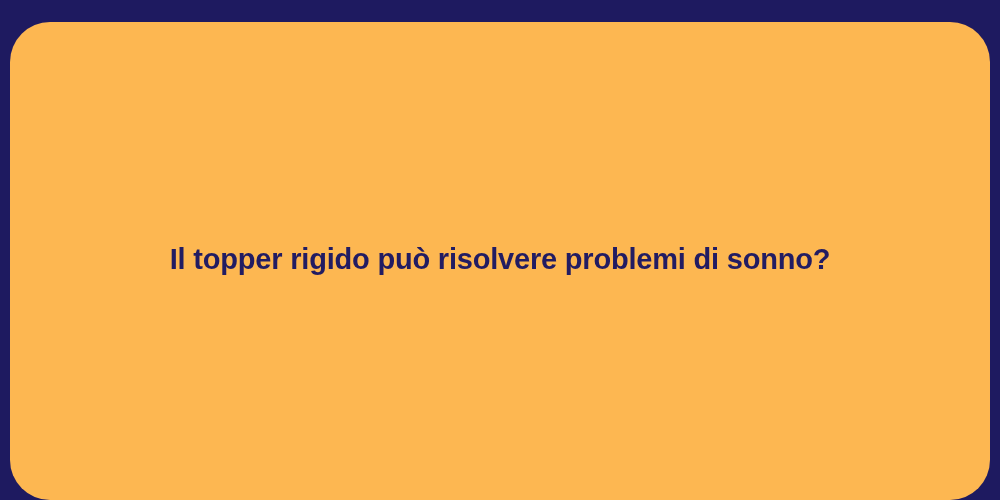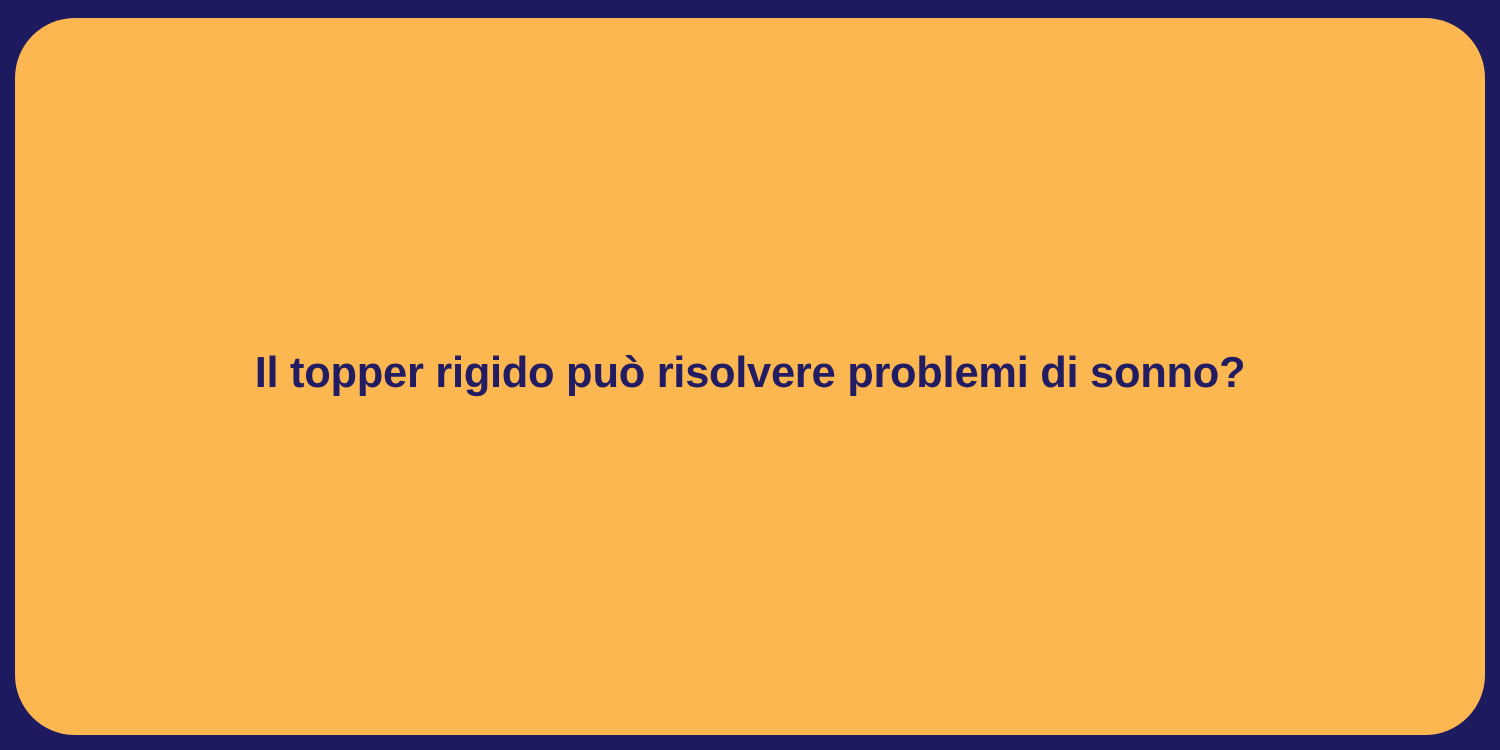--- a/index.html
+++ b/index.html
@@ -22,21 +22,21 @@
     background: #1e1a60;
     box-sizing: border-box;
     display: flex;
     align-items: center;
     justify-content: center;
   }
 
   .banner-card {
     position: absolute;
     left: 10px;
-    top: 12px;
+    top: 22px;
     width: 980px;
     height: 478px;
     background: #fdb751;
     border-radius: 40px;
     box-sizing: border-box;
     display: flex;
     align-items: center;
     justify-content: center;
   }
 

